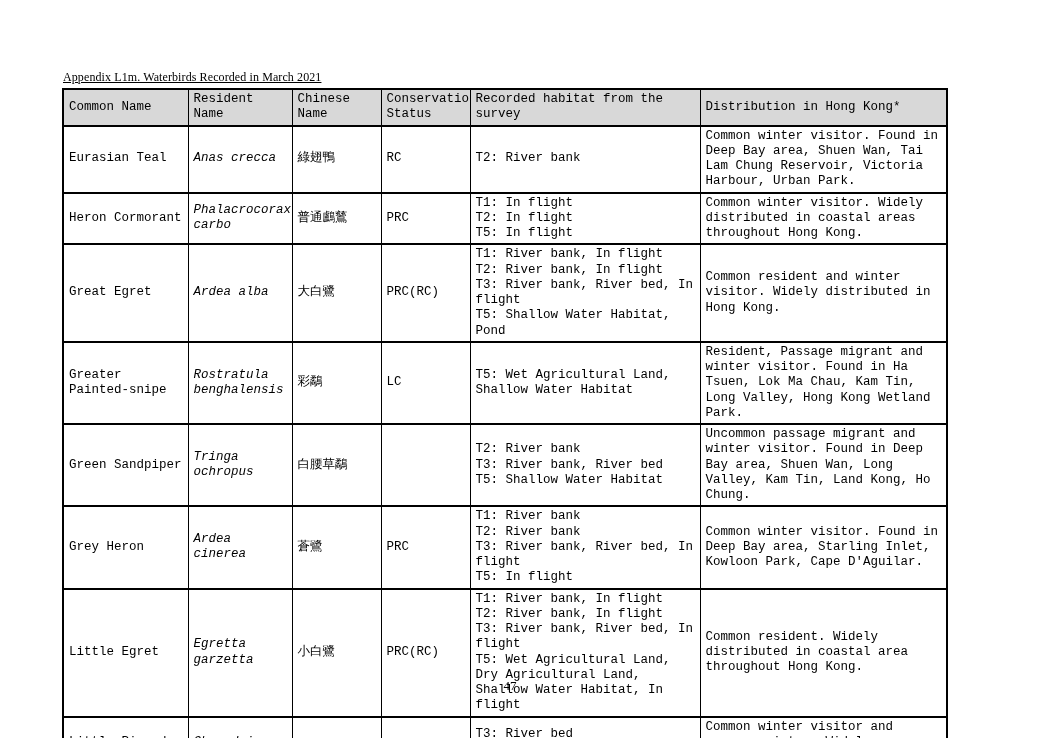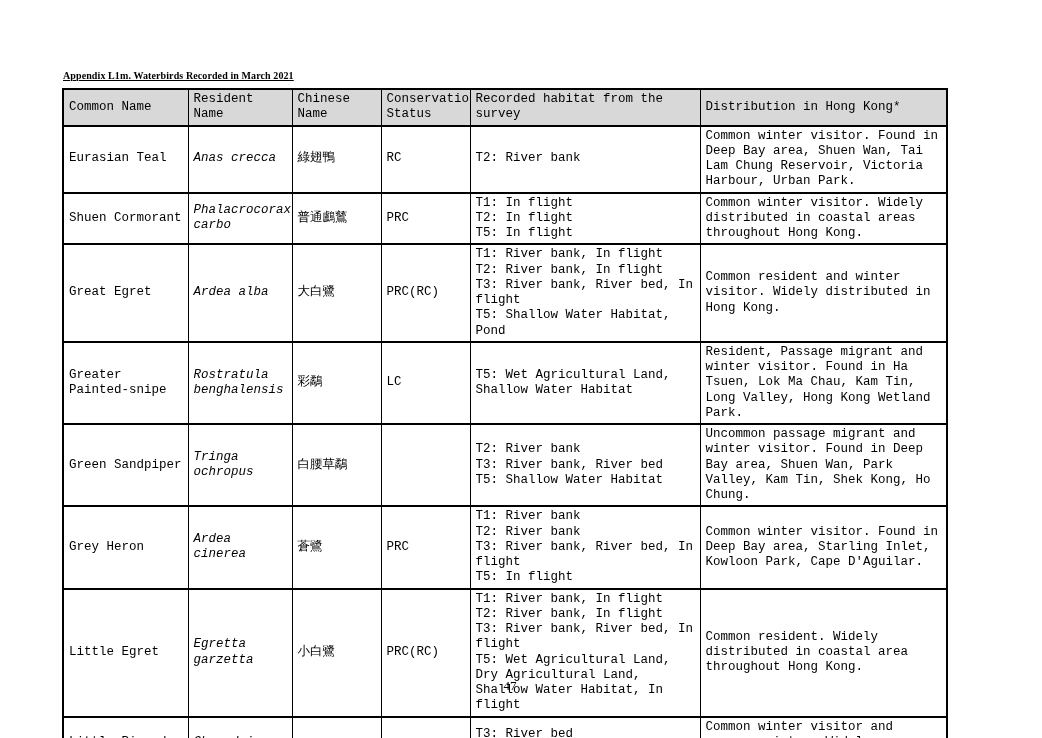--- a/index.html
+++ b/index.html
@@ -16,22 +16,22 @@
   }
   .page {
     position: relative;
     width: 1042px;
     height: 738px;
   }
   .doc-title {
     position: absolute;
     left: 63px;
     top: 70px;
-    font-size: 10px;
-    font-weight: bold;
+    font-size: 12px;
+    font-weight: normal;
     text-decoration: underline;
     letter-spacing: 0.1px;
   }
   table.birds {
     position: absolute;
     left: 62px;
     top: 88px;
     border-collapse: collapse;
     table-layout: fixed;
     width: 884px;
@@ -105,21 +105,21 @@
     <tbody>
       <tr class="r1">
         <td>Eurasian Teal</td>
         <td class="species">Anas crecca</td>
         <td>綠翅鴨</td>
         <td>RC</td>
         <td class="habitat">T2: River bank</td>
         <td>Common winter visitor. Found in Deep Bay area, Shuen Wan, Tai Lam Chung Reservoir, Victoria Harbour, Urban Park.</td>
       </tr>
       <tr class="r2">
-        <td>Shuen Cormorant</td>
+        <td>Heron Cormorant</td>
         <td class="species">Phalacrocorax carbo</td>
         <td>普通鸕鶿</td>
         <td>PRC</td>
         <td class="habitat">T1: In flight
 T2: In flight
 T5: In flight</td>
         <td>Common winter visitor. Widely distributed in coastal areas throughout Hong Kong.</td>
       </tr>
       <tr class="r3">
         <td>Great Egret</td>
@@ -141,21 +141,21 @@
         <td>Resident, Passage migrant and winter visitor. Found in Ha Tsuen, Lok Ma Chau, Kam Tin, Long Valley, Hong Kong Wetland Park.</td>
       </tr>
       <tr class="r5">
         <td>Green Sandpiper</td>
         <td class="species">Tringa ochropus</td>
         <td>白腰草鷸</td>
         <td></td>
         <td class="habitat">T2: River bank
 T3: River bank, River bed
 T5: Shallow Water Habitat</td>
-        <td>Uncommon passage migrant and winter visitor. Found in Deep Bay area, Shuen Wan, Park Valley, Kam Tin, Shek Kong, Ho Chung.</td>
+        <td>Uncommon passage migrant and winter visitor. Found in Deep Bay area, Shuen Wan, Long Valley, Kam Tin, Land Kong, Ho Chung.</td>
       </tr>
       <tr class="r6">
         <td>Grey Heron</td>
         <td class="species">Ardea cinerea</td>
         <td>蒼鷺</td>
         <td>PRC</td>
         <td class="habitat">T1: River bank
 T2: River bank
 T3: River bank, River bed, In flight
 T5: In flight</td>

